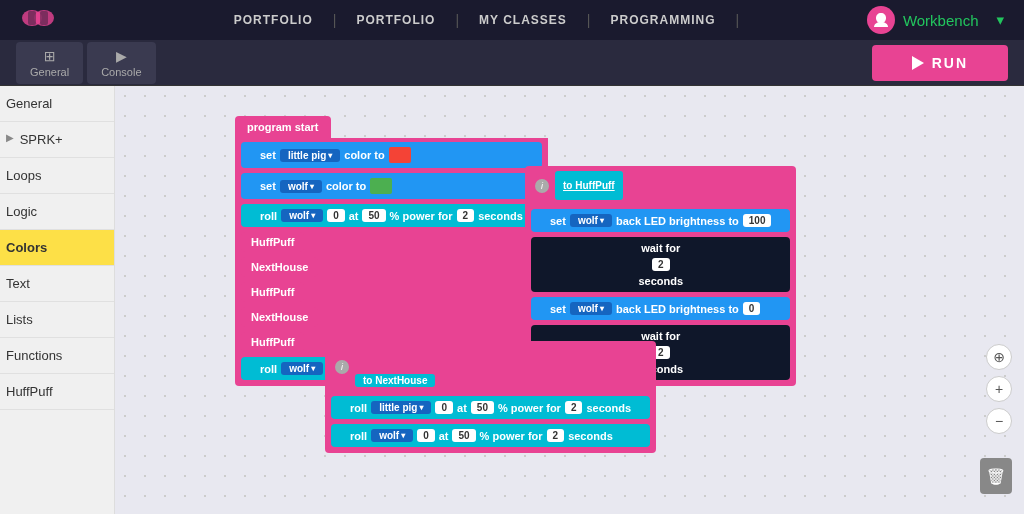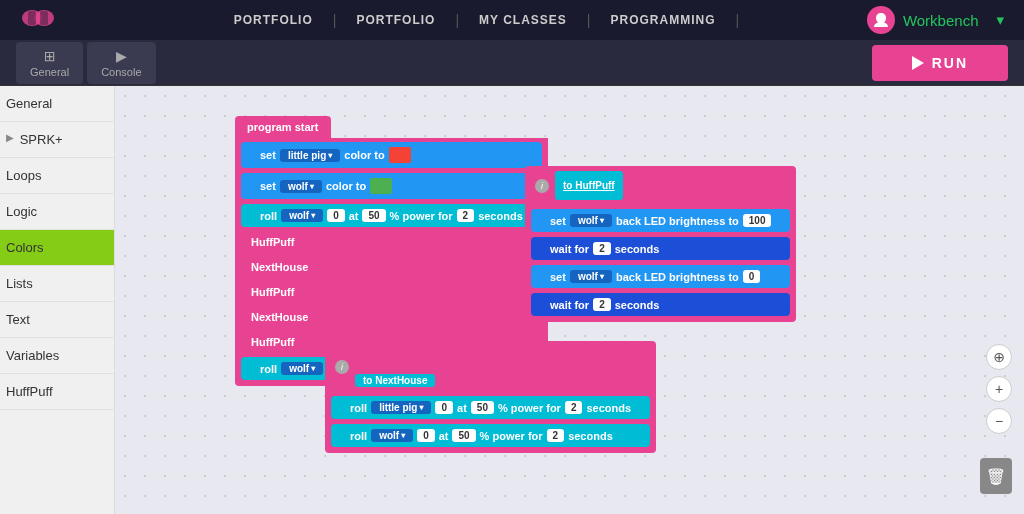--- a/index.html
+++ b/index.html
@@ -158,21 +158,21 @@
     .sidebar-item {
       padding: 10px 6px;
       font-size: 13px;
       color: #333;
       cursor: pointer;
       border-bottom: 1px solid #e0e0e0;
       display: flex;
       align-items: flex-start;
       gap: 6px;
     }
-    .sidebar-item.active { background: #84cc16; font-weight: normal; }
+    .sidebar-item.active { background: #fde047; font-weight: bold; }
     .sidebar-item .arrow { font-size: 10px; color: #888; }
 
     
     .canvas {
       flex: 1;
       background: #e8e8f0;
       background-image: 
         radial-gradient(circle, #ccc 1px, transparent 1px);
       background-size: 20px 20px;
       position: relative;
@@ -195,21 +195,21 @@
       font-size: 11px;
       font-weight: bold;
       color: white;
       margin-bottom: 2px;
       gap: 4px;
       white-space: nowrap;
       position: relative;
     }
     .bg-blue { background: #2196f3; }
     .bg-cyan { background: #00bcd4; }
-    .bg-dark-blue { background: #1d4ed8; }
+    .bg-dark-blue { background: #0f172a; flex-direction: column; }
 
     .inline-val {
       background: white;
       color: #333;
       padding: 1px 6px;
       border-radius: 3px;
       font-size: 10px;
       font-weight: bold;
     }
     .inline-dropdown {
@@ -370,27 +370,27 @@
     <div class="sidebar-item">
       <span>Loops</span>
     </div>
     <div class="sidebar-item">
       <span>Logic</span>
     </div>
     <div class="sidebar-item active">
       <span>Colors</span>
     </div>
     <div class="sidebar-item">
+      <span>Text</span>
+    </div>
+    <div class="sidebar-item">
       <span>Lists</span>
     </div>
     <div class="sidebar-item">
-      <span>Text</span>
-    </div>
-    <div class="sidebar-item">
-      <span>Variables</span>
+      <span>Functions</span>
     </div>
     <div class="sidebar-item">
       <span>HuffPuff</span>
     </div>
   </div>
 
   <div class="canvas">
 
     <div class="block-container block-group-1" style="top:30px; left:120px;">
       <div style="background:#e84393; color:white; padding:5px 12px; border-radius:4px 4px 0 0; font-size:11px; font-weight:bold; display:inline-block;">

